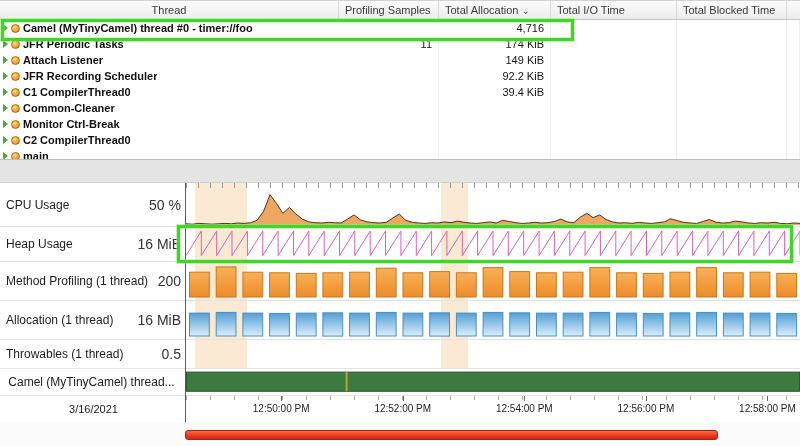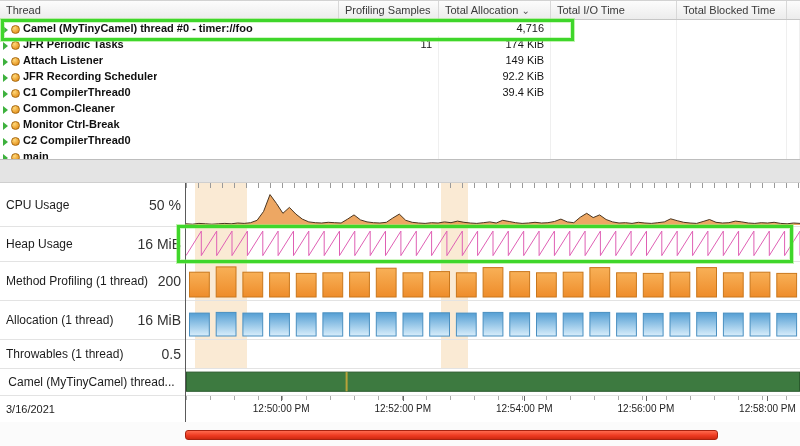--- a/index.html
+++ b/index.html
@@ -4,41 +4,41 @@
 <style>
   *{margin:0;padding:0;box-sizing:border-box}
   html,body{width:800px;height:446px;overflow:hidden}
   body{font-family:"Liberation Sans",sans-serif;background:#fff}
   .screen{position:relative;width:800px;height:446px;background:#e8e8e8;overflow:hidden}
 
   
   .ttable{position:absolute;top:0;left:0;width:800px;height:160px;background:#fff;overflow:hidden;border-bottom:1px solid #bdbdbd}
   .thead{display:flex;height:20px;background:linear-gradient(#fcfcfc,#ececec);border-top:1px solid #d2d2d2;border-bottom:1px solid #c6c6c6;font-size:11px;color:#3a3a3a}
   .hc{display:flex;align-items:center;padding:0 6px;border-right:1px solid #d8d8d8;white-space:nowrap;overflow:hidden}
-  .h-thread{flex:1;justify-content:flex-start}
+  .h-thread{flex:1;justify-content:center}
   .h-num{}
   .sort{margin-left:3px;font-size:10px;color:#555}
   .w-samples{width:100px}.w-alloc{width:112px}.w-io{width:126px}.w-blocked{width:110px}.w-spacer{width:13px;border-right:none}
   .trow{display:flex;height:16px;align-items:center;font-size:11px;background:#fff}
-  .c-thread{flex:1;display:flex;align-items:flex-end;gap:3px;padding-left:3px;overflow:hidden;white-space:nowrap}
+  .c-thread{flex:1;display:flex;align-items:center;gap:3px;padding-left:3px;overflow:hidden;white-space:nowrap}
   .tw{width:0;height:0;border-left:5px solid #3db13d;border-top:4px solid transparent;border-bottom:4px solid transparent;flex:none}
   .tball{width:9px;height:9px;border-radius:50%;background:radial-gradient(circle at 35% 30%,#ffd97a,#e89a28 70%,#c97c16);border:1px solid #a8690f;flex:none}
   .tname{font-weight:bold;color:#101010;overflow:hidden;text-overflow:ellipsis}
   .c-num{text-align:right;padding-right:6px;color:#151515;border-right:1px solid #efefef;height:100%;display:flex;align-items:center;justify-content:flex-end;white-space:nowrap}
 
   
   .gap{position:absolute;top:160px;left:0;width:800px;height:23px;background:#e4e4e4;border-bottom:1px solid #cfcfcf}
 
   
   .timeline{position:absolute;top:183px;left:0;width:800px;height:239px;background:#404040;display:flex}
   .tl-left{width:185px;flex:none;background:#fff}
   .lrow{display:flex;justify-content:space-between;align-items:center;padding:0 4px 0 6px;border-bottom:1px solid #e3e3e3;overflow:hidden}
   .llabel{font-size:12px;color:#1c1c1c;white-space:nowrap;overflow:hidden;text-overflow:ellipsis}
   .lvalue{font-size:14px;color:#333;white-space:nowrap;padding-left:4px}
-  .laxis{border-bottom:none;justify-content:flex-start}
+  .laxis{border-bottom:none;justify-content:center}
   .ldate{font-size:11px;color:#222}
   .tl-plot{position:relative;flex:1;border-left:1px solid #5a5a5a;overflow:hidden;background:#fff}
   .bands{position:absolute;top:0;left:0;right:0;height:186px;pointer-events:none;z-index:0}
   .band{position:absolute;top:0;bottom:0;background:var(--band);opacity:.55}
   .ruler{position:absolute;top:0;left:0;right:0;height:5px;background:repeating-linear-gradient(to right,#9a9a9a 0 1px,transparent 1px 12px)}
   .prow{position:relative;border-bottom:1px solid #e3e3e3;z-index:1}
   .prow svg{position:absolute;left:0;top:0;width:100%;height:100%;display:block}
   .axisrow{position:relative;height:26px;z-index:1}
   .axisrow::before{content:"";position:absolute;top:0;left:0;right:0;height:4px;background:repeating-linear-gradient(to right,#aaa 0 1px,transparent 1px 24px)}
   .tick{position:absolute;top:0;width:1px;height:5px;background:#666}

